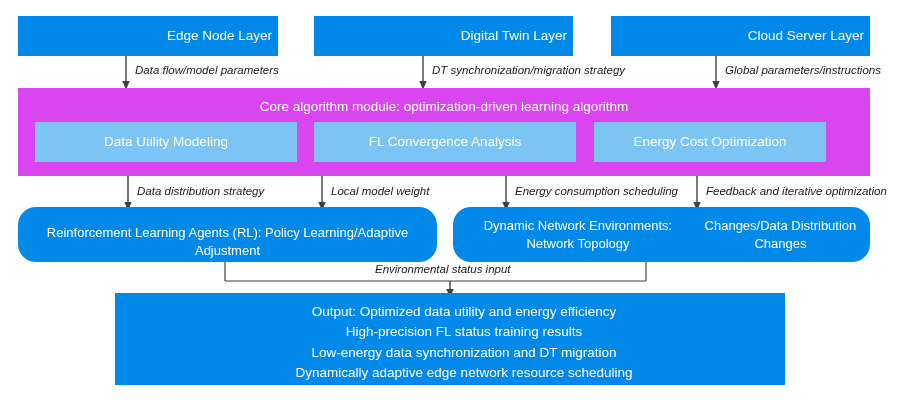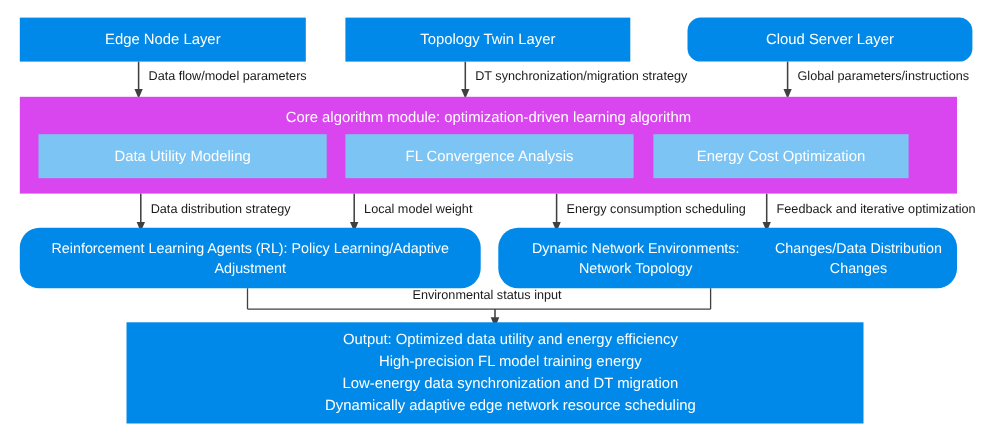--- a/index.html
+++ b/index.html
@@ -16,21 +16,21 @@
     height: 400px;
     background: #ffffff;
     overflow: hidden;
   }
   .box {
     position: absolute;
     background: #0089e8;
     color: #ffffff;
     display: flex;
     align-items: center;
-    justify-content: center;
+    justify-content: flex-end;
     text-align: center;
     font-size: 13px;
     line-height: 1.32;
     box-sizing: border-box;
     padding: 2px 6px;
   }
   .layer-box {
     height: 40px;
     font-size: 13.5px;
   }
@@ -73,20 +73,21 @@
   .out-line {
     display: block;
     white-space: nowrap;
   }
   .edge-label {
     position: absolute;
     font-size: 11.5px;
     color: #1a1a1a;
     white-space: nowrap;
     line-height: 1;
+    font-style: italic;
   }
   svg.wires {
     position: absolute;
     left: 0;
     top: 0;
     width: 900px;
     height: 400px;
     pointer-events: none;
   }
 </style>
@@ -115,24 +116,24 @@
     <line x1="646" y1="262" x2="646" y2="281" stroke="#404040" stroke-width="1.2"></line>
     <line x1="225" y1="281" x2="646" y2="281" stroke="#404040" stroke-width="1.2"></line>
     <line x1="450" y1="281" x2="450" y2="293" stroke="#404040" stroke-width="1.4" marker-end="url(#arrowhead)"></line>
   </svg>
 
   <div class="box layer-box" style="left:18px; top:16px; width:260px;">
     <span>Edge Node Layer</span>
   </div>
 
   <div class="box layer-box" style="left:314px; top:16px; width:259px;">
-    <span>Topology Twin Layer</span>
+    <span>Digital Twin Layer</span>
   </div>
 
-  <div class="box layer-box" style="left:625px; top:16px; width:259px;border-radius:12px;">
+  <div class="box layer-box" style="left:611px; top:16px; width:259px;">
     <span>Cloud Server Layer</span>
   </div>
 
   <div class="edge-label" style="left:135px; top:65px;">Data flow/model parameters</div>
   <div class="edge-label" style="left:432px; top:65px;">DT synchronization/migration strategy</div>
   <div class="edge-label" style="left:725px; top:65px;">Global parameters/instructions</div>
 
   <div class="box core-box" style="left:18px; top:88px; width:852px; height:88px;">
     <div class="core-title">Core algorithm module: optimization-driven learning algorithm</div>
 
@@ -161,18 +162,18 @@
 
   <div class="box mid-box" style="left:453px; top:207px; width:417px; height:55px; flex-direction:row;">
     <span>Dynamic Network Environments: Network Topology</span>
     <span>Changes/Data Distribution Changes</span>
   </div>
 
   <div class="edge-label" style="left:375px; top:264px;">Environmental status input</div>
 
   <div class="box out-box" style="left:115px; top:293px; width:670px; height:92px;">
     <span class="out-line">Output: Optimized data utility and energy efficiency</span>
-    <span class="out-line">High-precision FL model training energy</span>
+    <span class="out-line">High-precision FL status training results</span>
     <span class="out-line">Low-energy data synchronization and DT migration</span>
     <span class="out-line">Dynamically adaptive edge network resource scheduling</span>
   </div>
 
 </div>
 
 </body></html>

